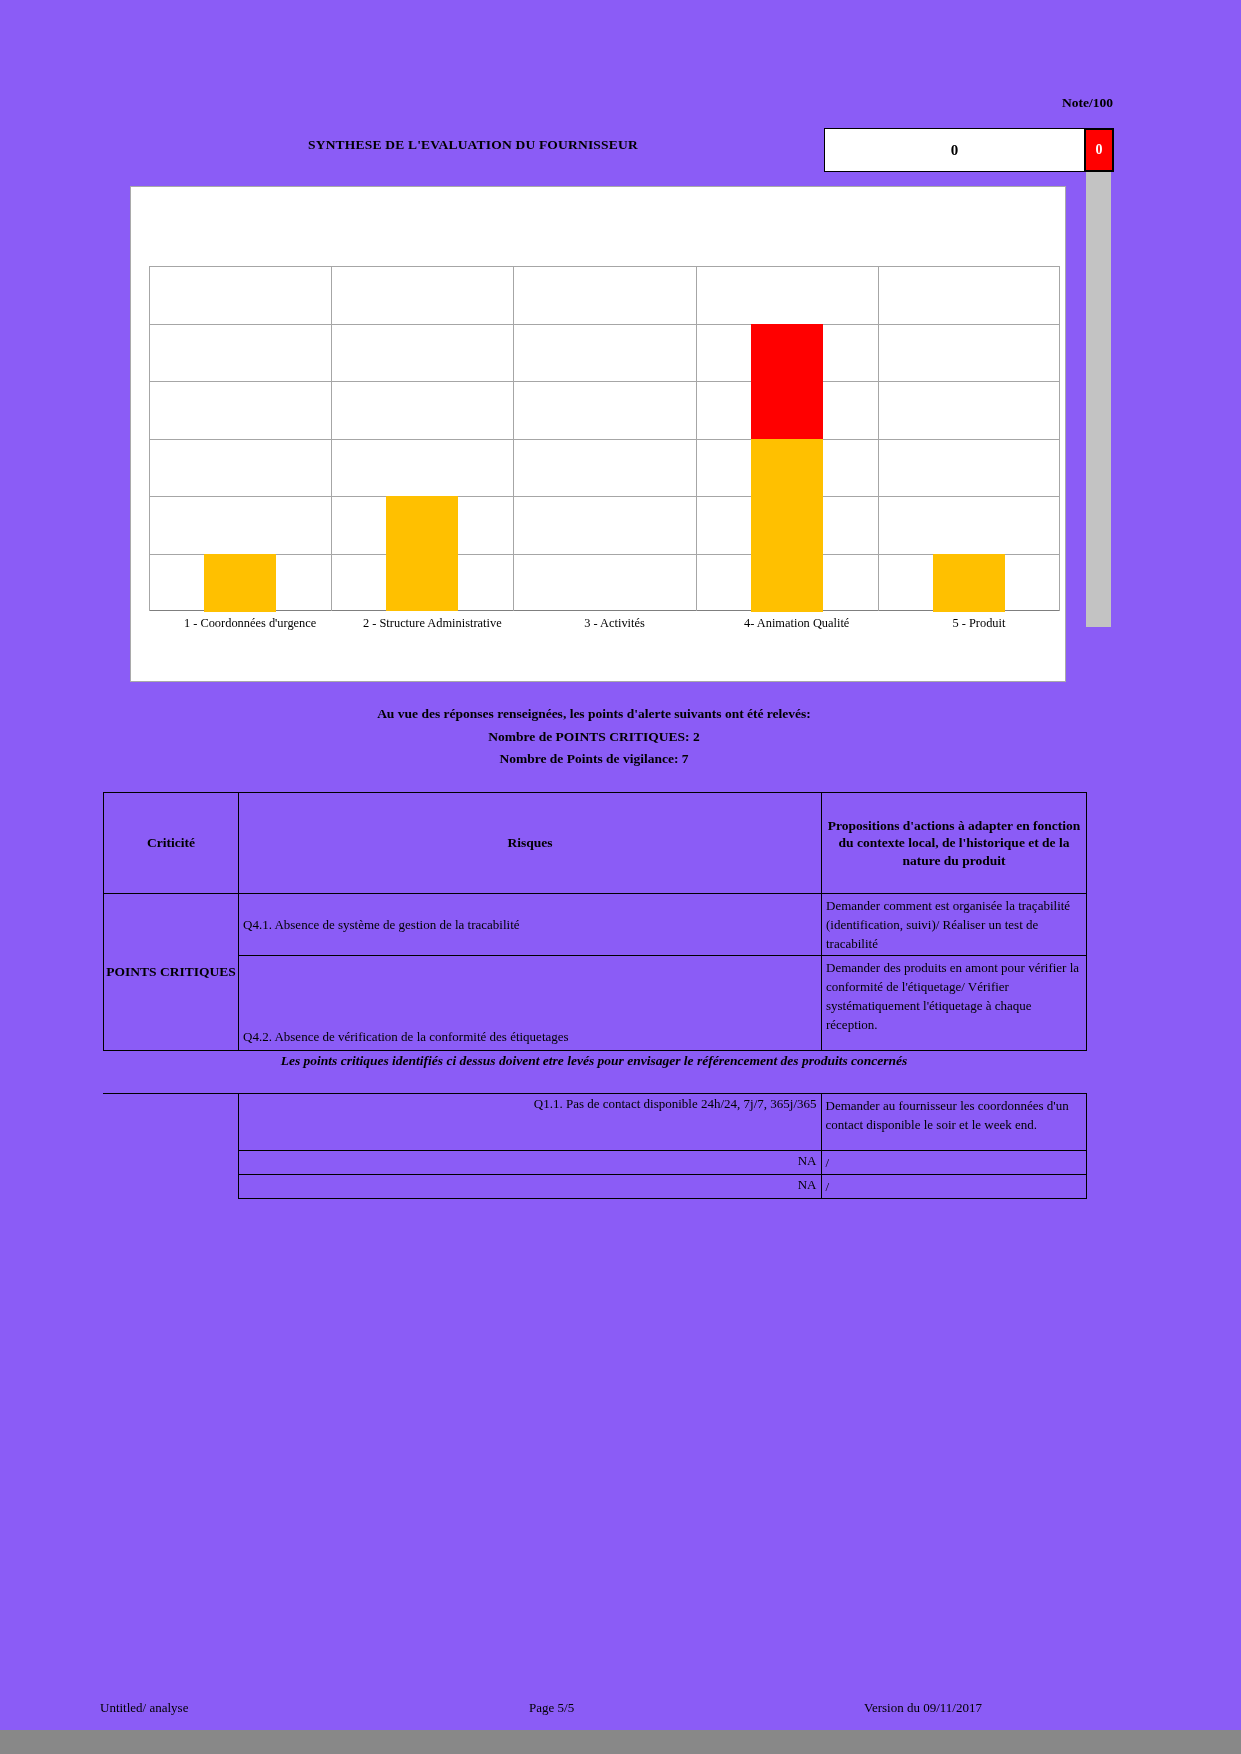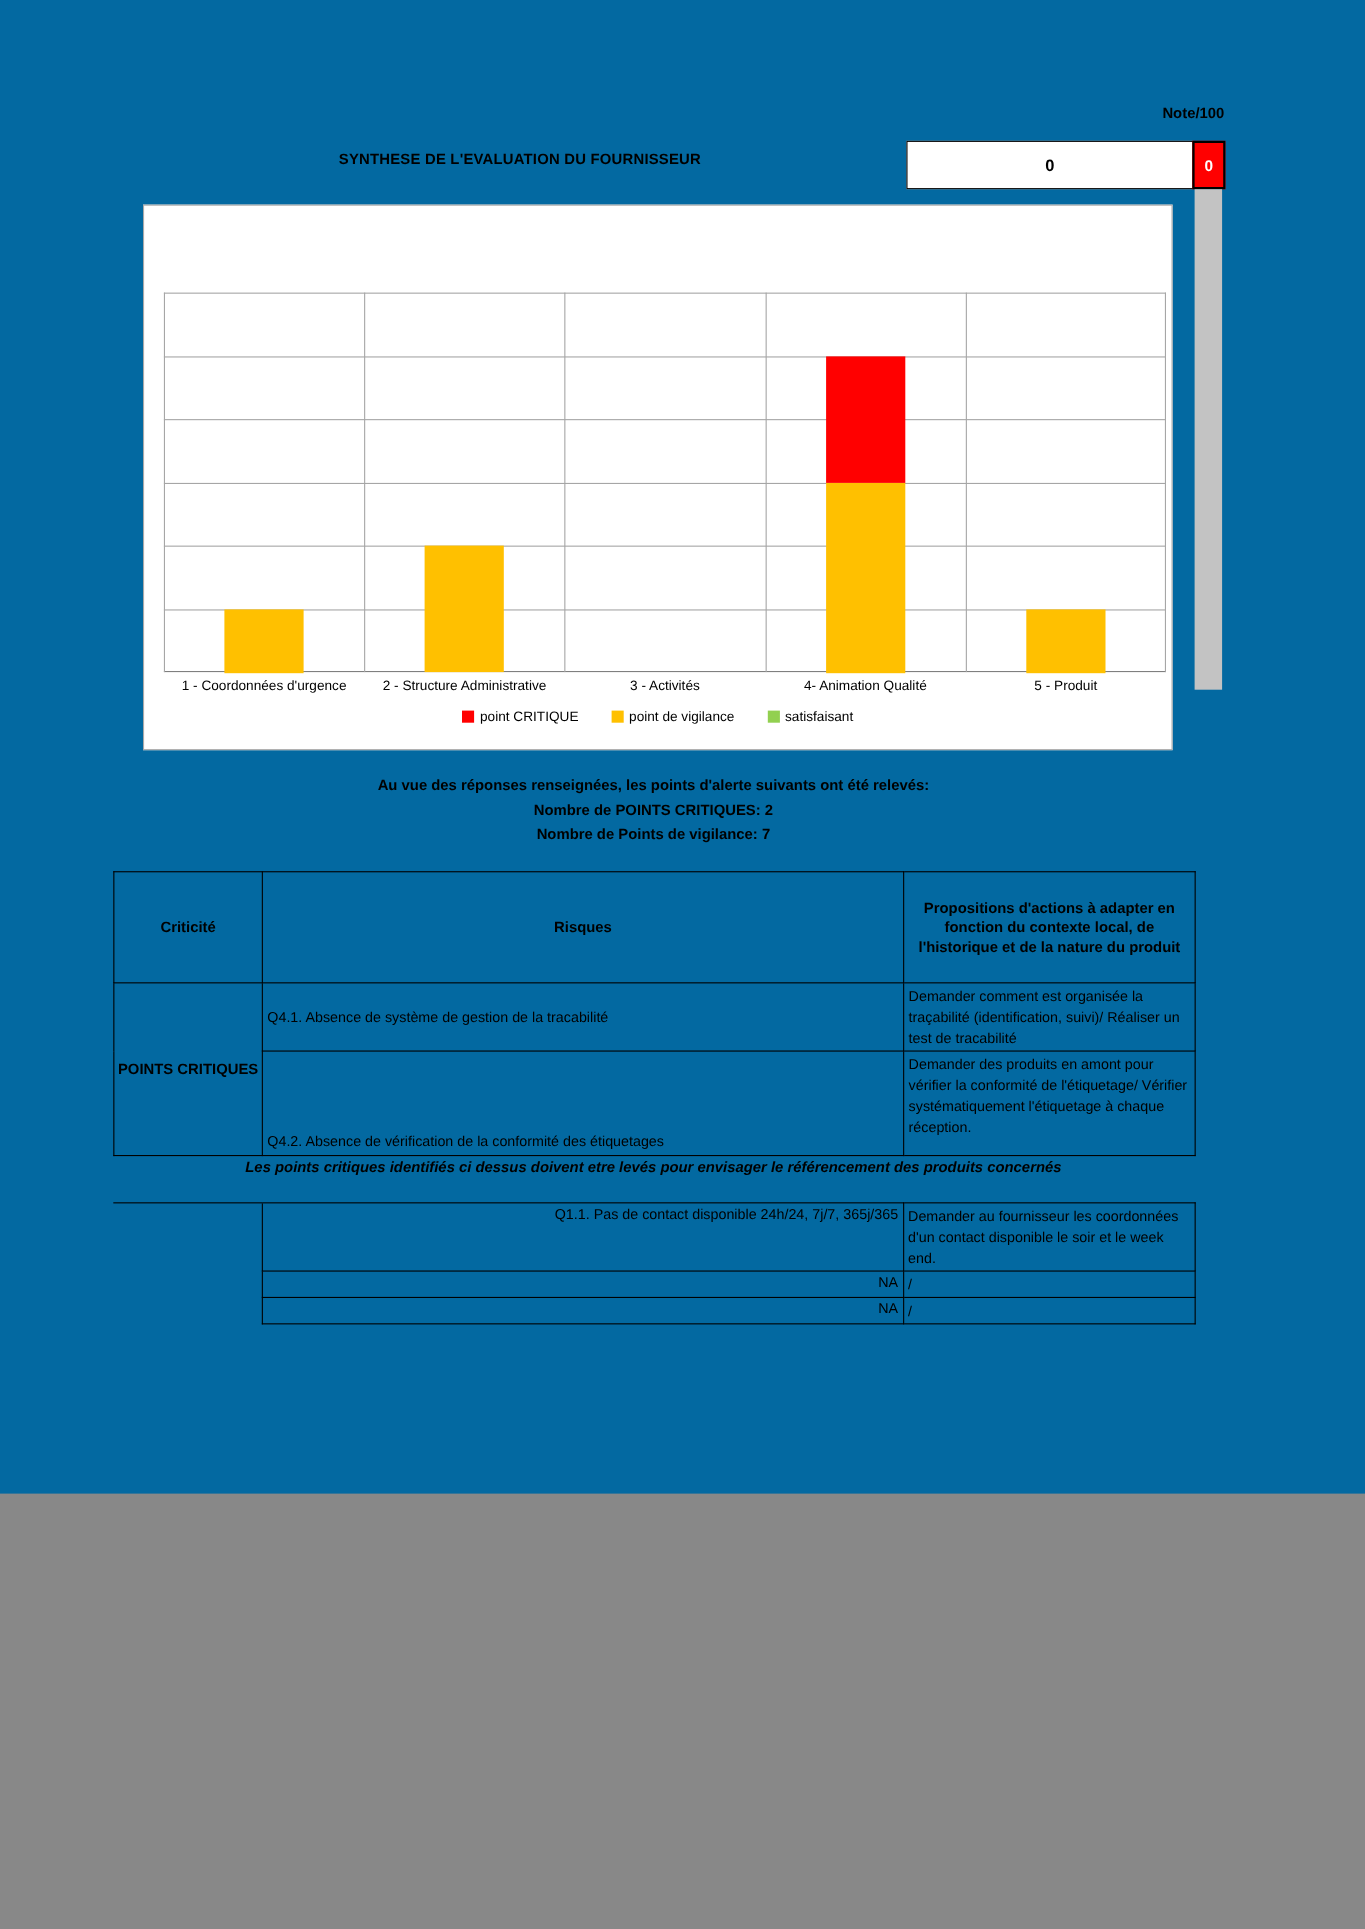--- a/index.html
+++ b/index.html
@@ -1,22 +1,22 @@
 <!DOCTYPE html>
 <html><head>
 <meta charset="utf-8">
 <style>
   * { box-sizing: border-box; margin: 0; padding: 0; }
   html,body { background:#888; }
   .page {
     position: relative;
-    width: 1241px; height: 1358px;
+    width: 1241px; height: 1730px;
     margin: 0 auto;
-    background: #0369a1;
-    font-family: Liberation Sans, sans-serif;
+    background: #8b5cf6;
+    font-family: Liberation Serif, serif;
     color: #000;
     overflow: hidden;
   }
   .note-label {
     position: absolute; left: 824px; top: 95px; width: 289px;
     text-align: right; font-size: 13.5px; font-weight: bold;
   }
   .main-title {
     position: absolute; left: 308px; top: 137px;
     font-size: 13.5px; font-weight: bold; letter-spacing: .2px;
@@ -47,21 +47,21 @@
     text-align: center; font-size: 15px; font-weight: bold;
   }
   .chart-plot {
     position: absolute; left: 18px; top: 79px; width: 911px; height: 345px;
   }
   .gridline { position: absolute; left: 0; width: 100%; height: 1px; background: #a6a6a6; }
   .gridline.axisline { background: #7f7f7f; }
   .vline { position: absolute; top: 0; width: 1px; height: 100%; background: #a6a6a6; }
   .bar { position: absolute; }
   .chart-xlabels {
-    position: absolute; left: 18px; top: 425px; width: 911px;
+    position: absolute; left: 28px; top: 425px; width: 911px;
     display: flex;
     align-items: flex-end;
   }
   .chart-xlabel {
     flex: 1; text-align: center; font-size: 12.4px; line-height: 1.18;
     padding: 4px 6px 0 6px; color: #000;
   }
   .chart-legend {
     position: absolute; left: 0; top: 457px; width: 100%;
     display: flex; justify-content: center; align-items: center; gap: 30px;
@@ -132,34 +132,20 @@
         <div class="bar" style="left: 602px; top: 58px; width: 72px; height: 115px; background: rgb(255, 0, 0);"></div>
         <div class="bar" style="left: 784px; top: 288px; width: 72px; height: 58px; background: rgb(255, 192, 0);"></div>
       </div>
     <div class="chart-xlabels">
         <div class="chart-xlabel">1 - Coordonnées d'urgence</div>
         <div class="chart-xlabel">2 - Structure Administrative</div>
         <div class="chart-xlabel">3 - Activités</div>
         <div class="chart-xlabel">4- Animation Qualité</div>
         <div class="chart-xlabel">5 - Produit</div>
       </div>
-    <div class="chart-legend">
-        <div class="legend-item">
-          <div class="legend-swatch" style="background: rgb(255, 0, 0);"></div>
-          <div class="">point CRITIQUE</div>
-        </div>
-        <div class="legend-item">
-          <div class="legend-swatch" style="background: rgb(255, 192, 0);"></div>
-          <div class="">point de vigilance</div>
-        </div>
-        <div class="legend-item">
-          <div class="legend-swatch" style="background: rgb(146, 208, 80);"></div>
-          <div class="">satisfaisant</div>
-        </div>
-      </div>
   </div>
 
   <div class="summary">
     <div>Au vue des réponses renseignées, les points d'alerte suivants ont été relevés:</div>
     <div>Nombre de POINTS CRITIQUES: 2</div>
     <div>Nombre de Points de vigilance: 7</div>
   </div>
 
   <table class="crit-table">
     <colgroup>

